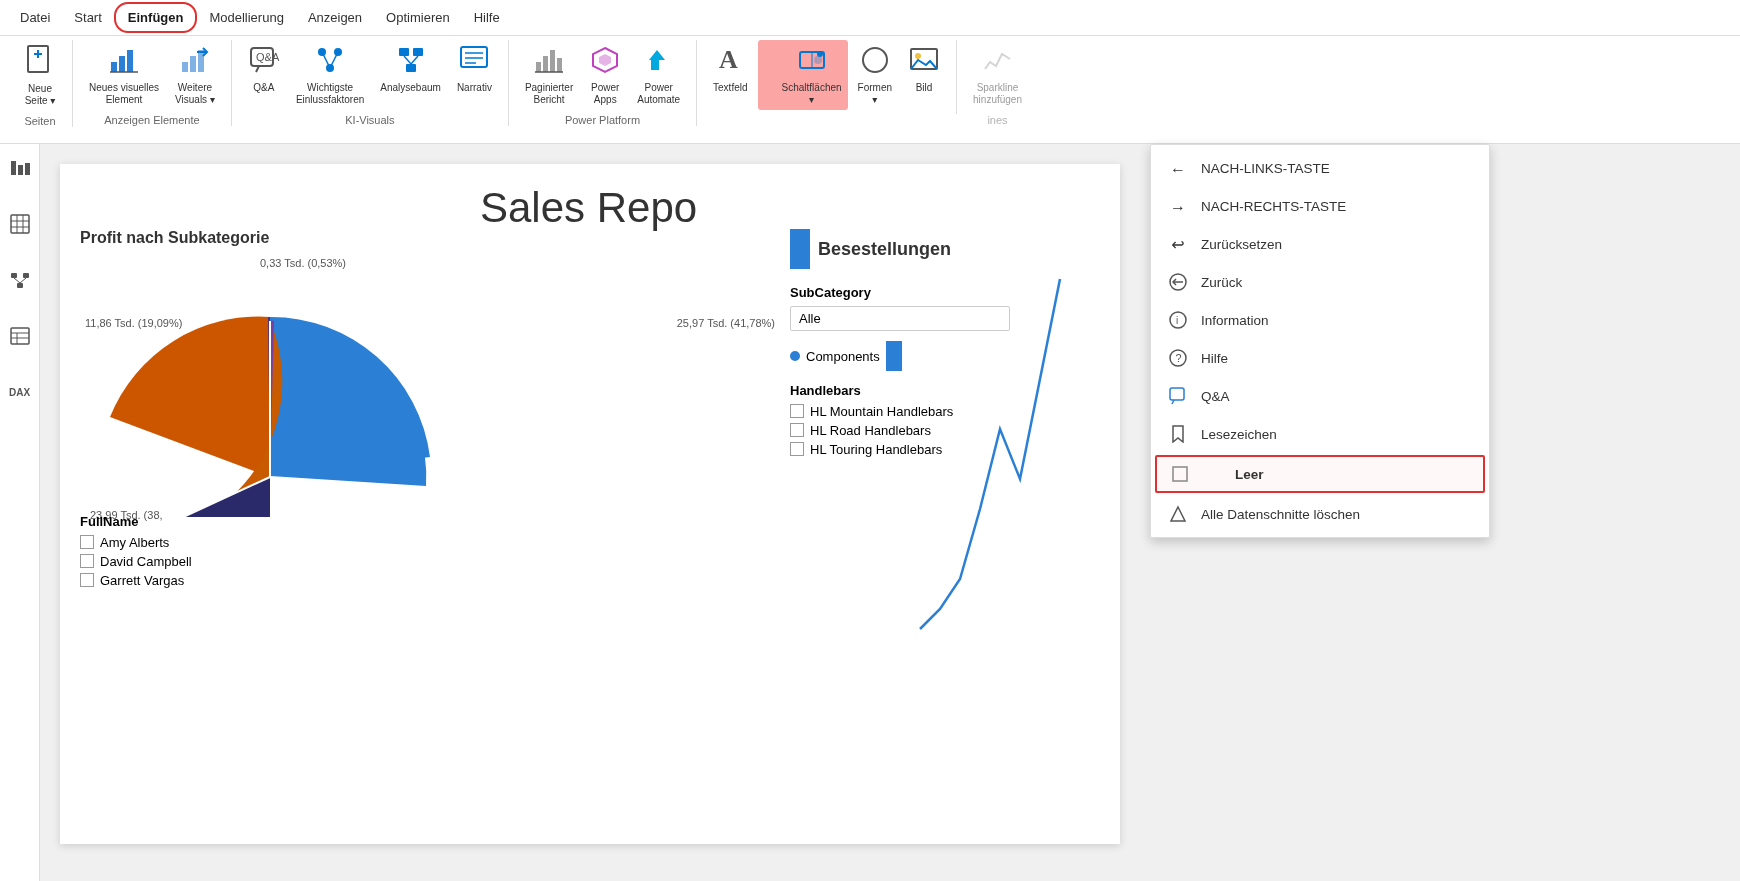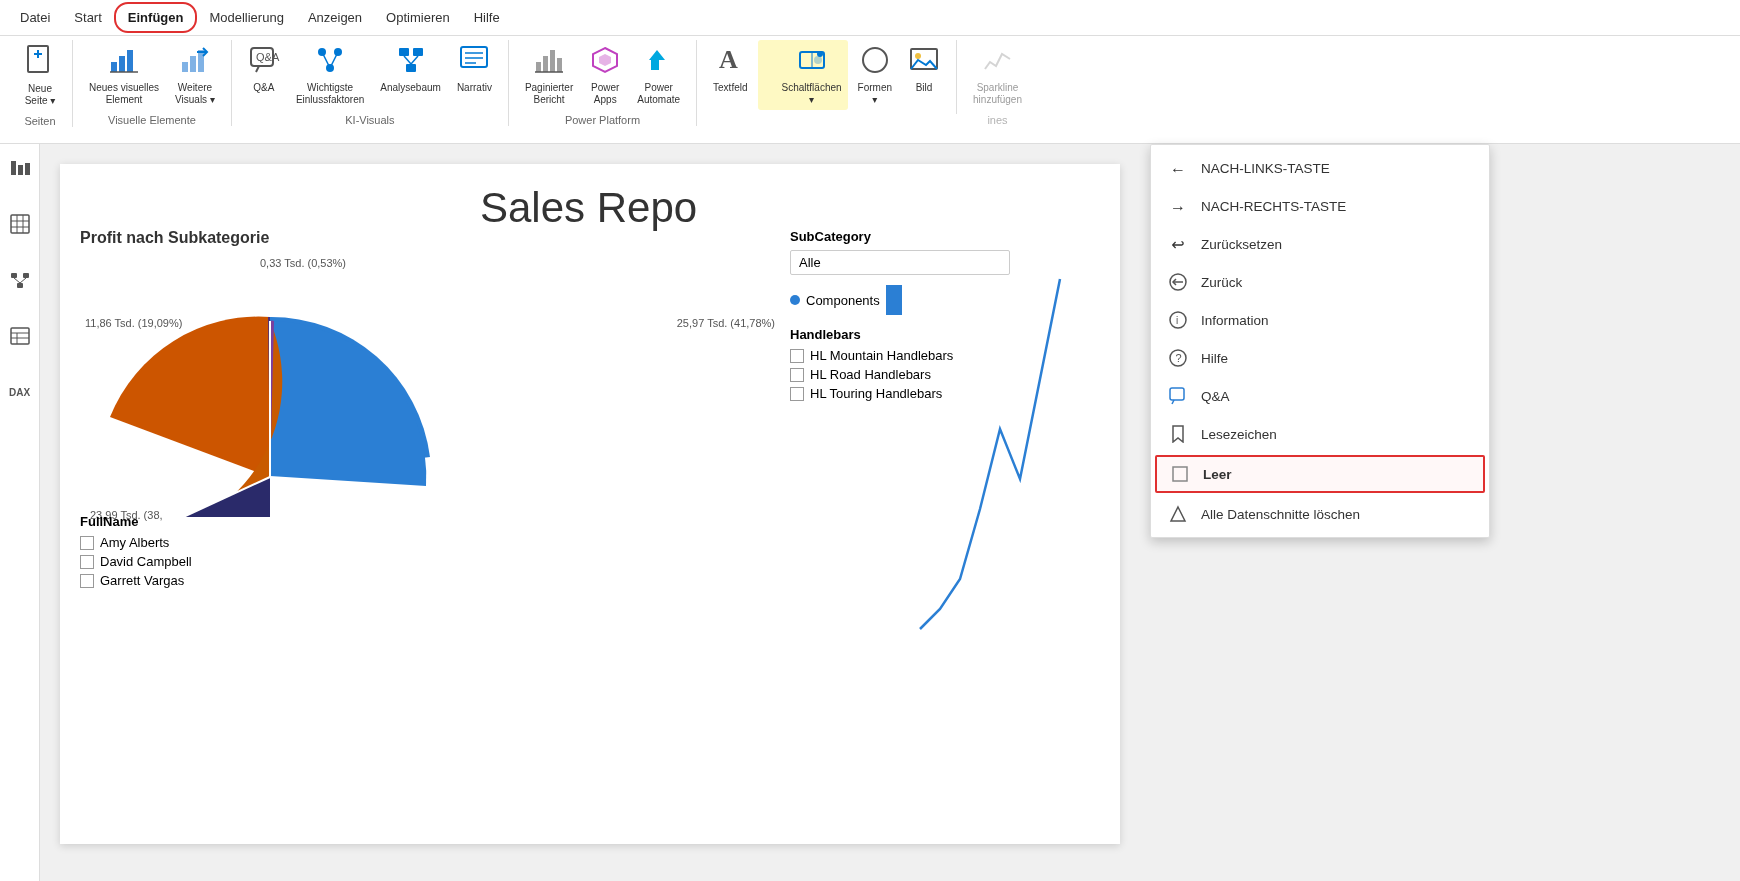--- a/index.html
+++ b/index.html
@@ -69,21 +69,21 @@
       font-size: 11px;
       color: #333;
       text-align: center;
       line-height: 1.2;
     }
     .ribbon-btn .icon {
       font-size: 24px;
       margin-bottom: 2px;
       line-height: 1;
     }
-    .ribbon-btn.active-btn { background: #fef9c3; padding-left: 24px; }
+    .ribbon-btn.active-btn { background: #fca5a5; padding-left: 24px; }
 
     
     .layout {
       display: flex;
       height: calc(881px - 36px - 108px);
     }
     .left-sidebar {
       width: 40px;
       background: #fff;
       border-right: 1px solid #ddd;
@@ -176,21 +176,21 @@
     .components-row {
       display: flex; align-items: center; gap: 6px; margin-bottom: 12px; font-size: 13px;
     }
     .dot { width: 10px; height: 10px; background: #2b7fd4; border-radius: 50%; }
     .blue-bar2 { width: 16px; height: 30px; background: #2b7fd4; display: inline-block; }
 
     
     .list-section { margin-top: 8px; }
     .list-title { font-size: 13px; font-weight: 600; margin-bottom: 6px; }
     .check-item {
-      display: flex; align-items: center; gap: 6px;
+      display: flex; gap: 6px;
       font-size: 13px; margin-bottom: 4px;
     }
     .checkbox {
       width: 14px; height: 14px; border: 1px solid #999;
       display: inline-block; background: #fff;
     }
 
     
     .bottom-section {
       position: absolute;
@@ -294,21 +294,21 @@
             <rect x="3" y="18" width="6" height="10" fill="#2b7fd4" opacity="0.6"></rect>
             <rect x="11" y="12" width="6" height="16" fill="#2b7fd4" opacity="0.6"></rect>
             <rect x="19" y="6" width="6" height="22" fill="#2b7fd4" opacity="0.6"></rect>
             <polyline points="24,4 28,8 24,12" fill="none" stroke="#0078d4" stroke-width="2"></polyline>
             <line x1="18" y1="8" x2="28" y2="8" stroke="#0078d4" stroke-width="2"></line>
           </svg>
         </div>
         <div style="font-size:10px;">Weitere<br>Visuals ▾</div>
       </div>
     </div>
-    <div class="ribbon-group-label">Visuelle Elemente</div>
+    <div class="ribbon-group-label">Anzeigen Elemente</div>
   </div>
 
   <div class="ribbon-group">
     <div class="ribbon-group-items">
       <div class="ribbon-btn">
         <div class="icon">
           <svg width="32" height="32" viewBox="0 0 32 32">
             <rect x="3" y="4" width="22" height="18" rx="3" fill="none" stroke="#555" stroke-width="2"></rect>
             <line x1="11" y1="22" x2="8" y2="28" stroke="#555" stroke-width="2"></line>
             <text x="8" y="17" font-size="11" fill="#555">Q&amp;A</text>
@@ -526,20 +526,24 @@
             <line x1="190" y1="200" x2="60" y2="260" stroke="#fff" stroke-width="2"></line>
           </svg>
 
           
           <div style="position:absolute; bottom:0; left:10px; font-size:11px; color:#555;">23,99 Tsd. (38,</div>
         </div>
       </div>
 
       <div class="right-panel">
 
+        <div class="bestellungen-label">
+          <span class="blue-bar"></span>
+          <span>Besestellungen</span>
+        </div>
 
         <div class="subcategory-label">SubCategory</div>
         <div class="filter-dropdown">Alle</div>
 
         <div class="components-row">
           <span class="dot"></span>
           <span>Components</span>
           <span class="blue-bar2"></span>
         </div>
 
@@ -653,21 +657,21 @@
     </span>
     <span>Lesezeichen</span>
   </div>
 
   <div class="dropdown-item highlighted" style="border:2px solid #e03030; border-radius:2px; margin:2px 4px; background:#fff8f8;">
     <span class="dropdown-icon">
       <svg width="18" height="18" viewBox="0 0 18 18">
           <rect x="2" y="2" width="14" height="14" fill="none" stroke="#888" stroke-width="1.5"></rect>
         </svg>
     </span>
-    <span style="font-weight:600;">Leer</span>
+    <span style="font-weight:600;margin-left:32px;">Leer</span>
   </div>
 
 
   <div class="dropdown-item">
     <span class="dropdown-icon">
       <svg width="18" height="18" viewBox="0 0 18 18">
           <polygon points="9,2 16,16 2,16" fill="none" stroke="#555" stroke-width="1.5"></polygon>
         </svg>
     </span>
     <span>Alle Datenschnitte löschen</span>

